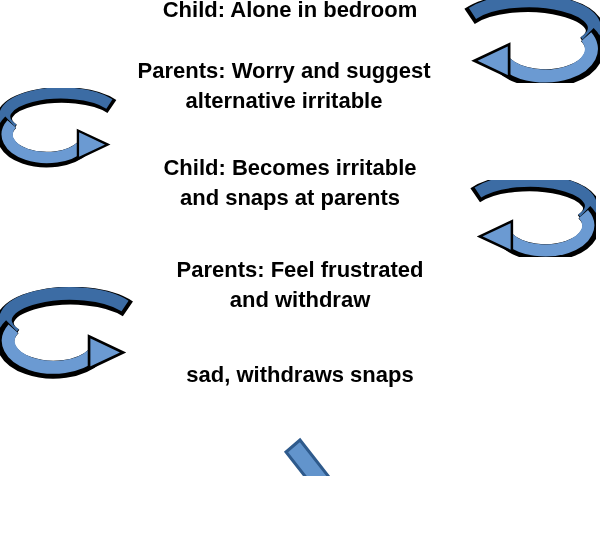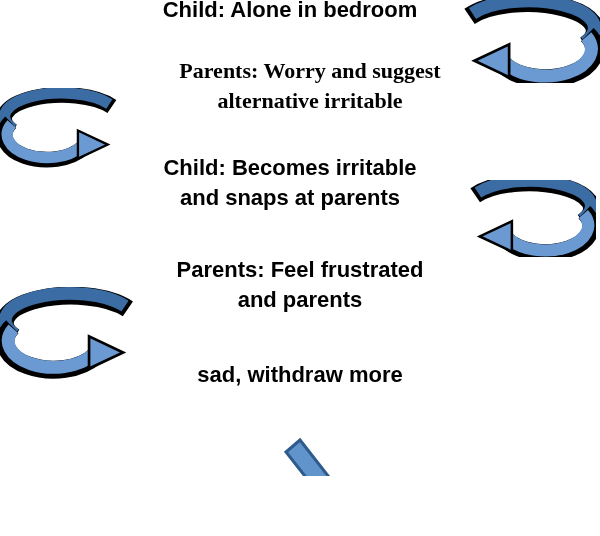--- a/index.html
+++ b/index.html
@@ -32,21 +32,21 @@
   </div>
 
   <svg class="arrow" style="left:453px; top:0px; width:147px; height:83px;" viewBox="0 0 152 86">
     <path d="M17,17 A63,26 0 0 1 137,47" fill="none" stroke-width="19" stroke="#000000"></path>
     <path d="M20,14 A63,26 0 0 1 136,44" fill="none" stroke-width="13.5" stroke="#3C6CA4"></path>
     <path d="M139,36 A48,28 0 0 1 52,67" fill="none" stroke-width="19" stroke="#000000"></path>
     <path d="M138,38 A48,28 0 0 1 55,66" fill="none" stroke-width="13.5" stroke="#6B9AD2"></path>
     <path d="M58,46 L58,80 L22,63 Z" stroke-width="2.8" stroke-linejoin="miter" fill="#6B9AD2" stroke="#000000"></path>
   </svg>
 
-  <div class="step" style="left:110px; top:56px;font-family:Liberation Serif, serif;">
+  <div class="step" style="left:84px; top:56px;">
     <div>Parents: Worry and suggest</div>
     <div>alternative irritable</div>
   </div>
 
   <svg class="arrow" style="left:0px; top:88px; width:126px; height:80px;" viewBox="0 0 152 86">
     <g transform="translate(152,0) scale(-1,1)">
       <path d="M17,17 A63,26 0 0 1 137,47" fill="none" stroke-width="19" stroke="#000000"></path>
       <path d="M20,14 A63,26 0 0 1 136,44" fill="none" stroke-width="13.5" stroke="#3C6CA4"></path>
       <path d="M139,36 A48,28 0 0 1 52,67" fill="none" stroke-width="19" stroke="#000000"></path>
       <path d="M138,38 A48,28 0 0 1 55,66" fill="none" stroke-width="13.5" stroke="#6B9AD2"></path>
@@ -62,34 +62,34 @@
   <svg class="arrow" style="left:460px; top:180px; width:136px; height:77px;" viewBox="0 0 152 86">
     <path d="M17,17 A63,26 0 0 1 137,47" fill="none" stroke-width="19" stroke="#000000"></path>
     <path d="M20,14 A63,26 0 0 1 136,44" fill="none" stroke-width="13.5" stroke="#3C6CA4"></path>
     <path d="M139,36 A48,28 0 0 1 52,67" fill="none" stroke-width="19" stroke="#000000"></path>
     <path d="M138,38 A48,28 0 0 1 55,66" fill="none" stroke-width="13.5" stroke="#6B9AD2"></path>
     <path d="M58,46 L58,80 L22,63 Z" stroke-width="2.8" stroke-linejoin="miter" fill="#6B9AD2" stroke="#000000"></path>
   </svg>
 
   <div class="step" style="left:100px; top:255px;">
     <div>Parents: Feel frustrated</div>
-    <div>and parents</div>
+    <div>and withdraw</div>
   </div>
 
   <svg class="arrow" style="left:0px; top:287px; width:144px; height:93px;" viewBox="0 0 152 86">
     <g transform="translate(152,0) scale(-1,1)">
       <path d="M17,17 A63,26 0 0 1 137,47" fill="none" stroke-width="19" stroke="#000000"></path>
       <path d="M20,14 A63,26 0 0 1 136,44" fill="none" stroke-width="13.5" stroke="#3C6CA4"></path>
       <path d="M139,36 A48,28 0 0 1 52,67" fill="none" stroke-width="19" stroke="#000000"></path>
       <path d="M138,38 A48,28 0 0 1 55,66" fill="none" stroke-width="13.5" stroke="#6B9AD2"></path>
       <path d="M58,46 L58,80 L22,63 Z" stroke-width="2.8" stroke-linejoin="miter" fill="#6B9AD2" stroke="#000000"></path>
     </g>
   </svg>
 
   <div class="step" style="left:100px; top:360px;">
-    <div>sad, withdraw more</div>
+    <div>sad, withdraws snaps</div>
   </div>
 
   <svg class="arrow" style="left:268px; top:430px; width:104px; height:106px;" viewBox="0 0 104 106">
     <path d="M32,10 L80.5,72 L88,66 L92,101 L58.5,89 L66,83 L18,22 Z" stroke-width="3" stroke-linejoin="miter" fill="#6294CC" stroke="#2E5A8C"></path>
   </svg>
 
 </div>
 
 </body></html>

